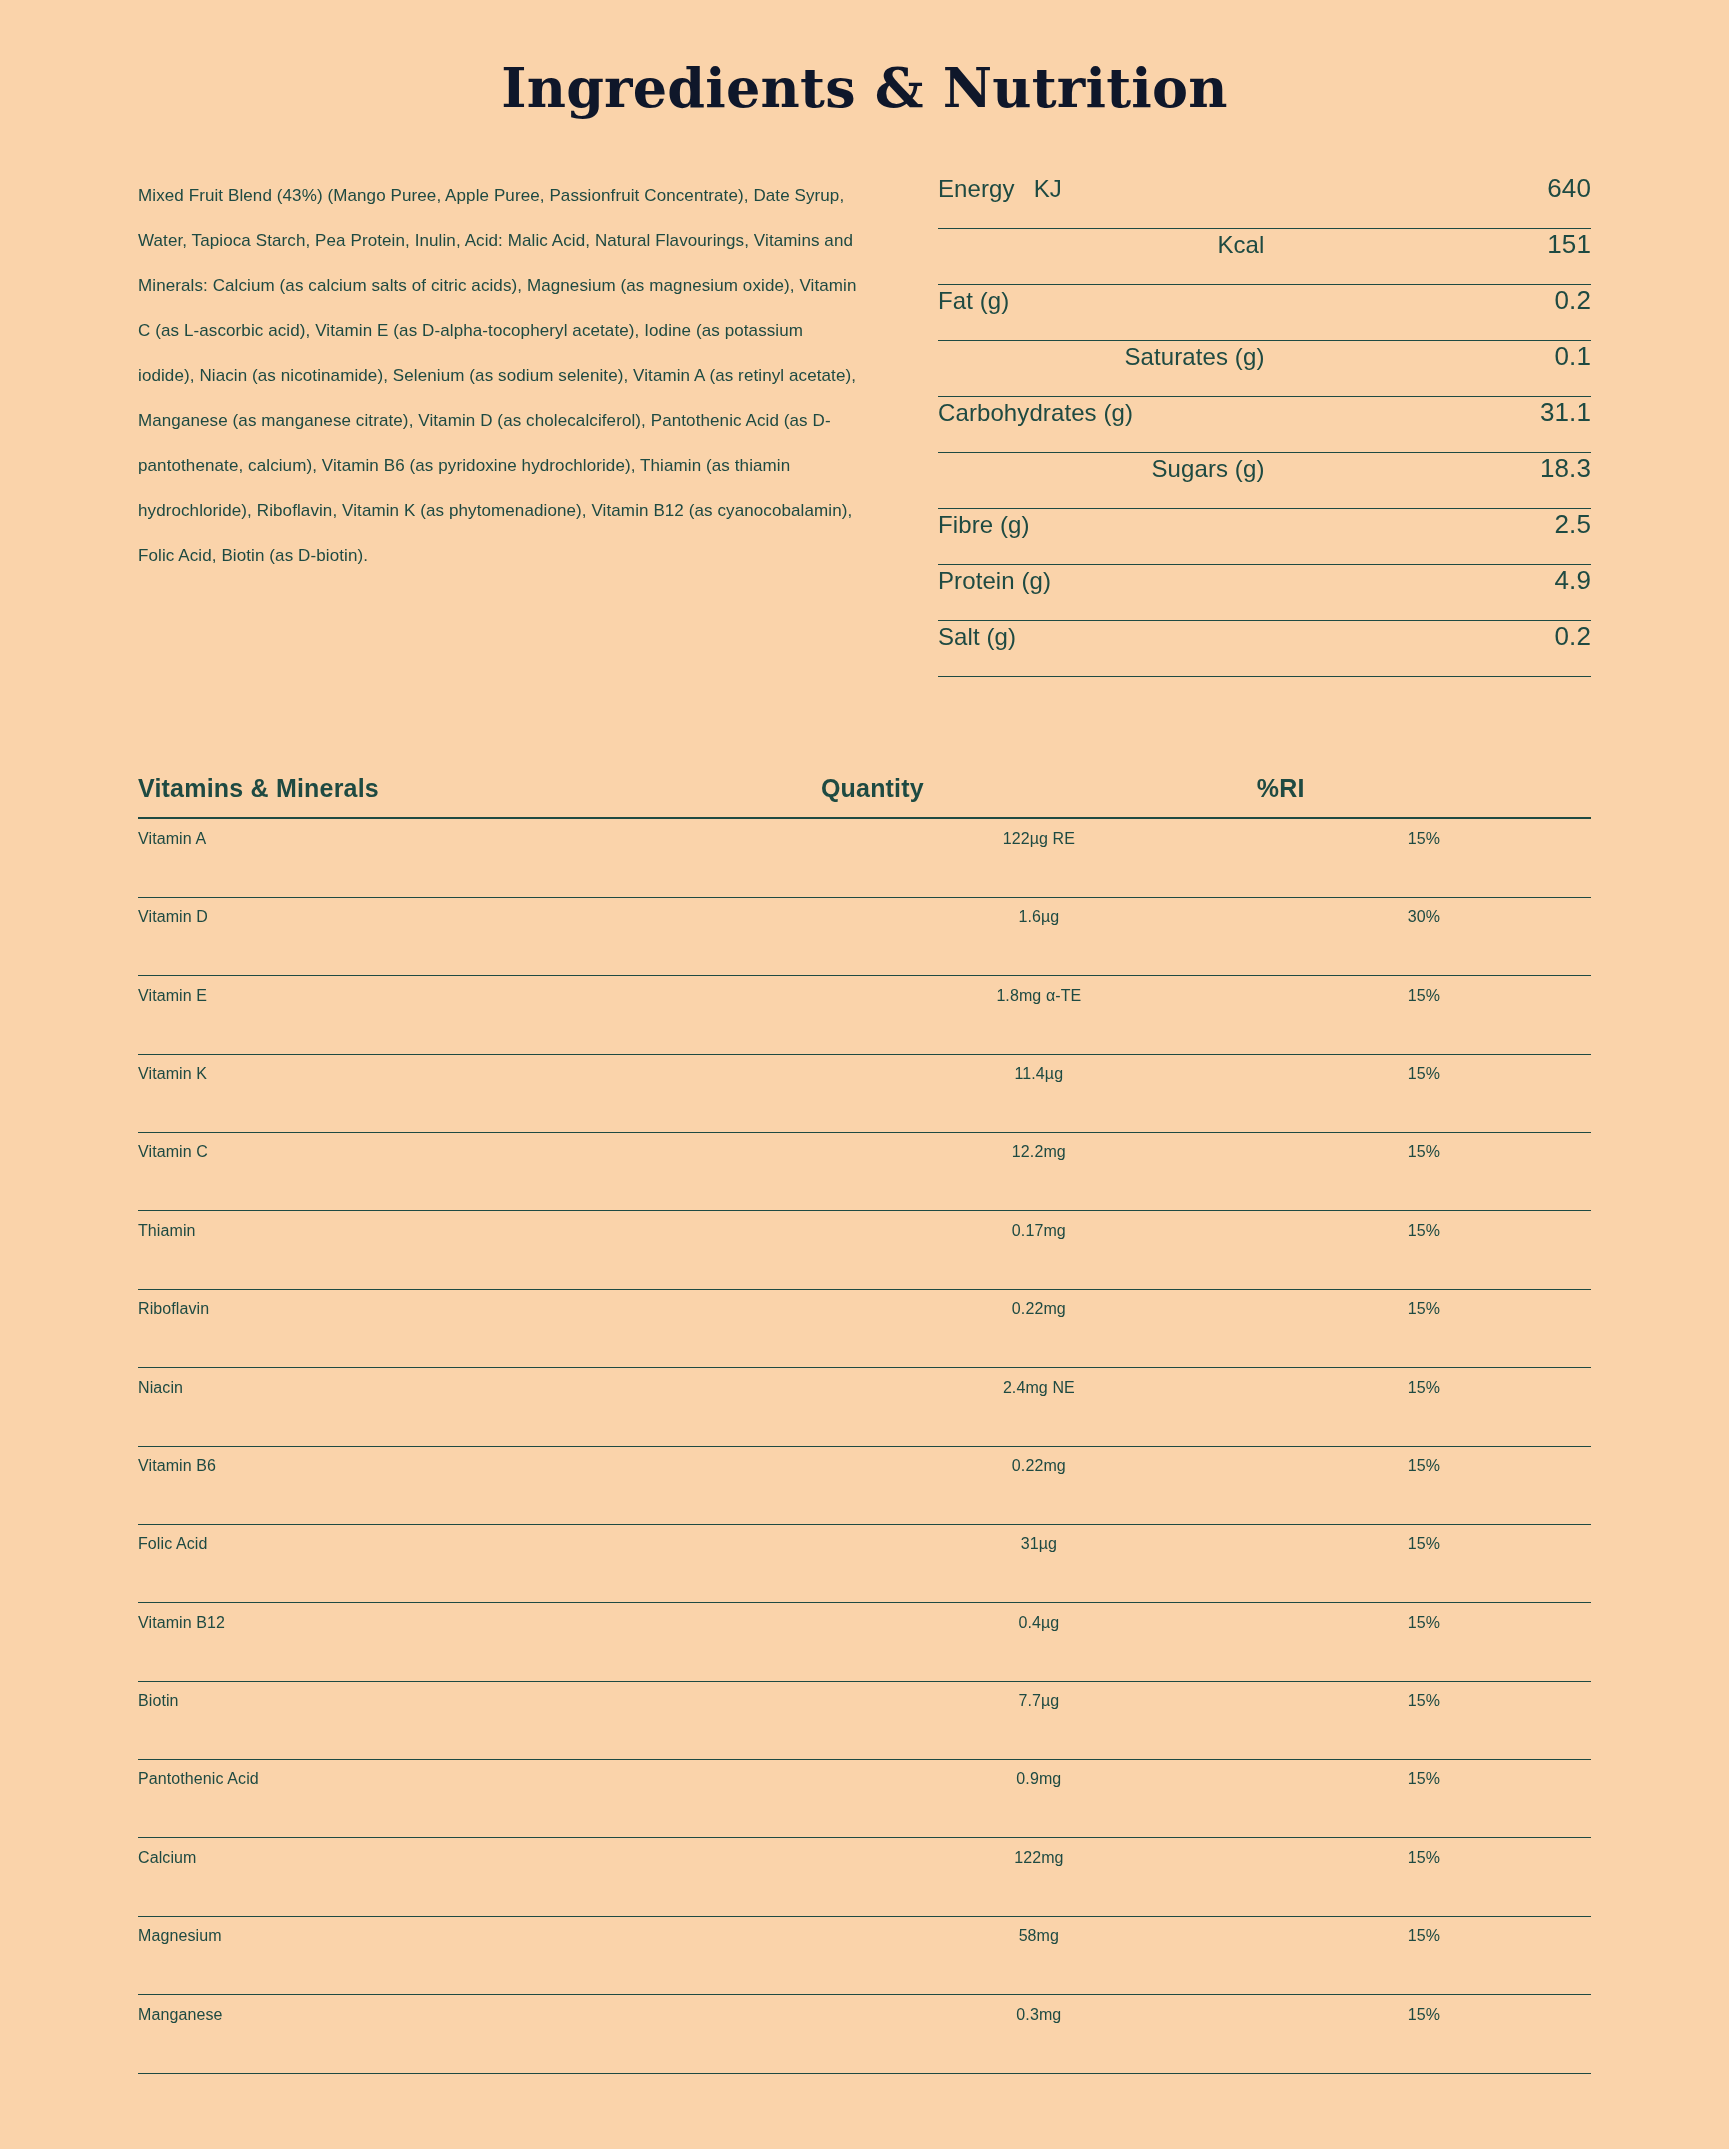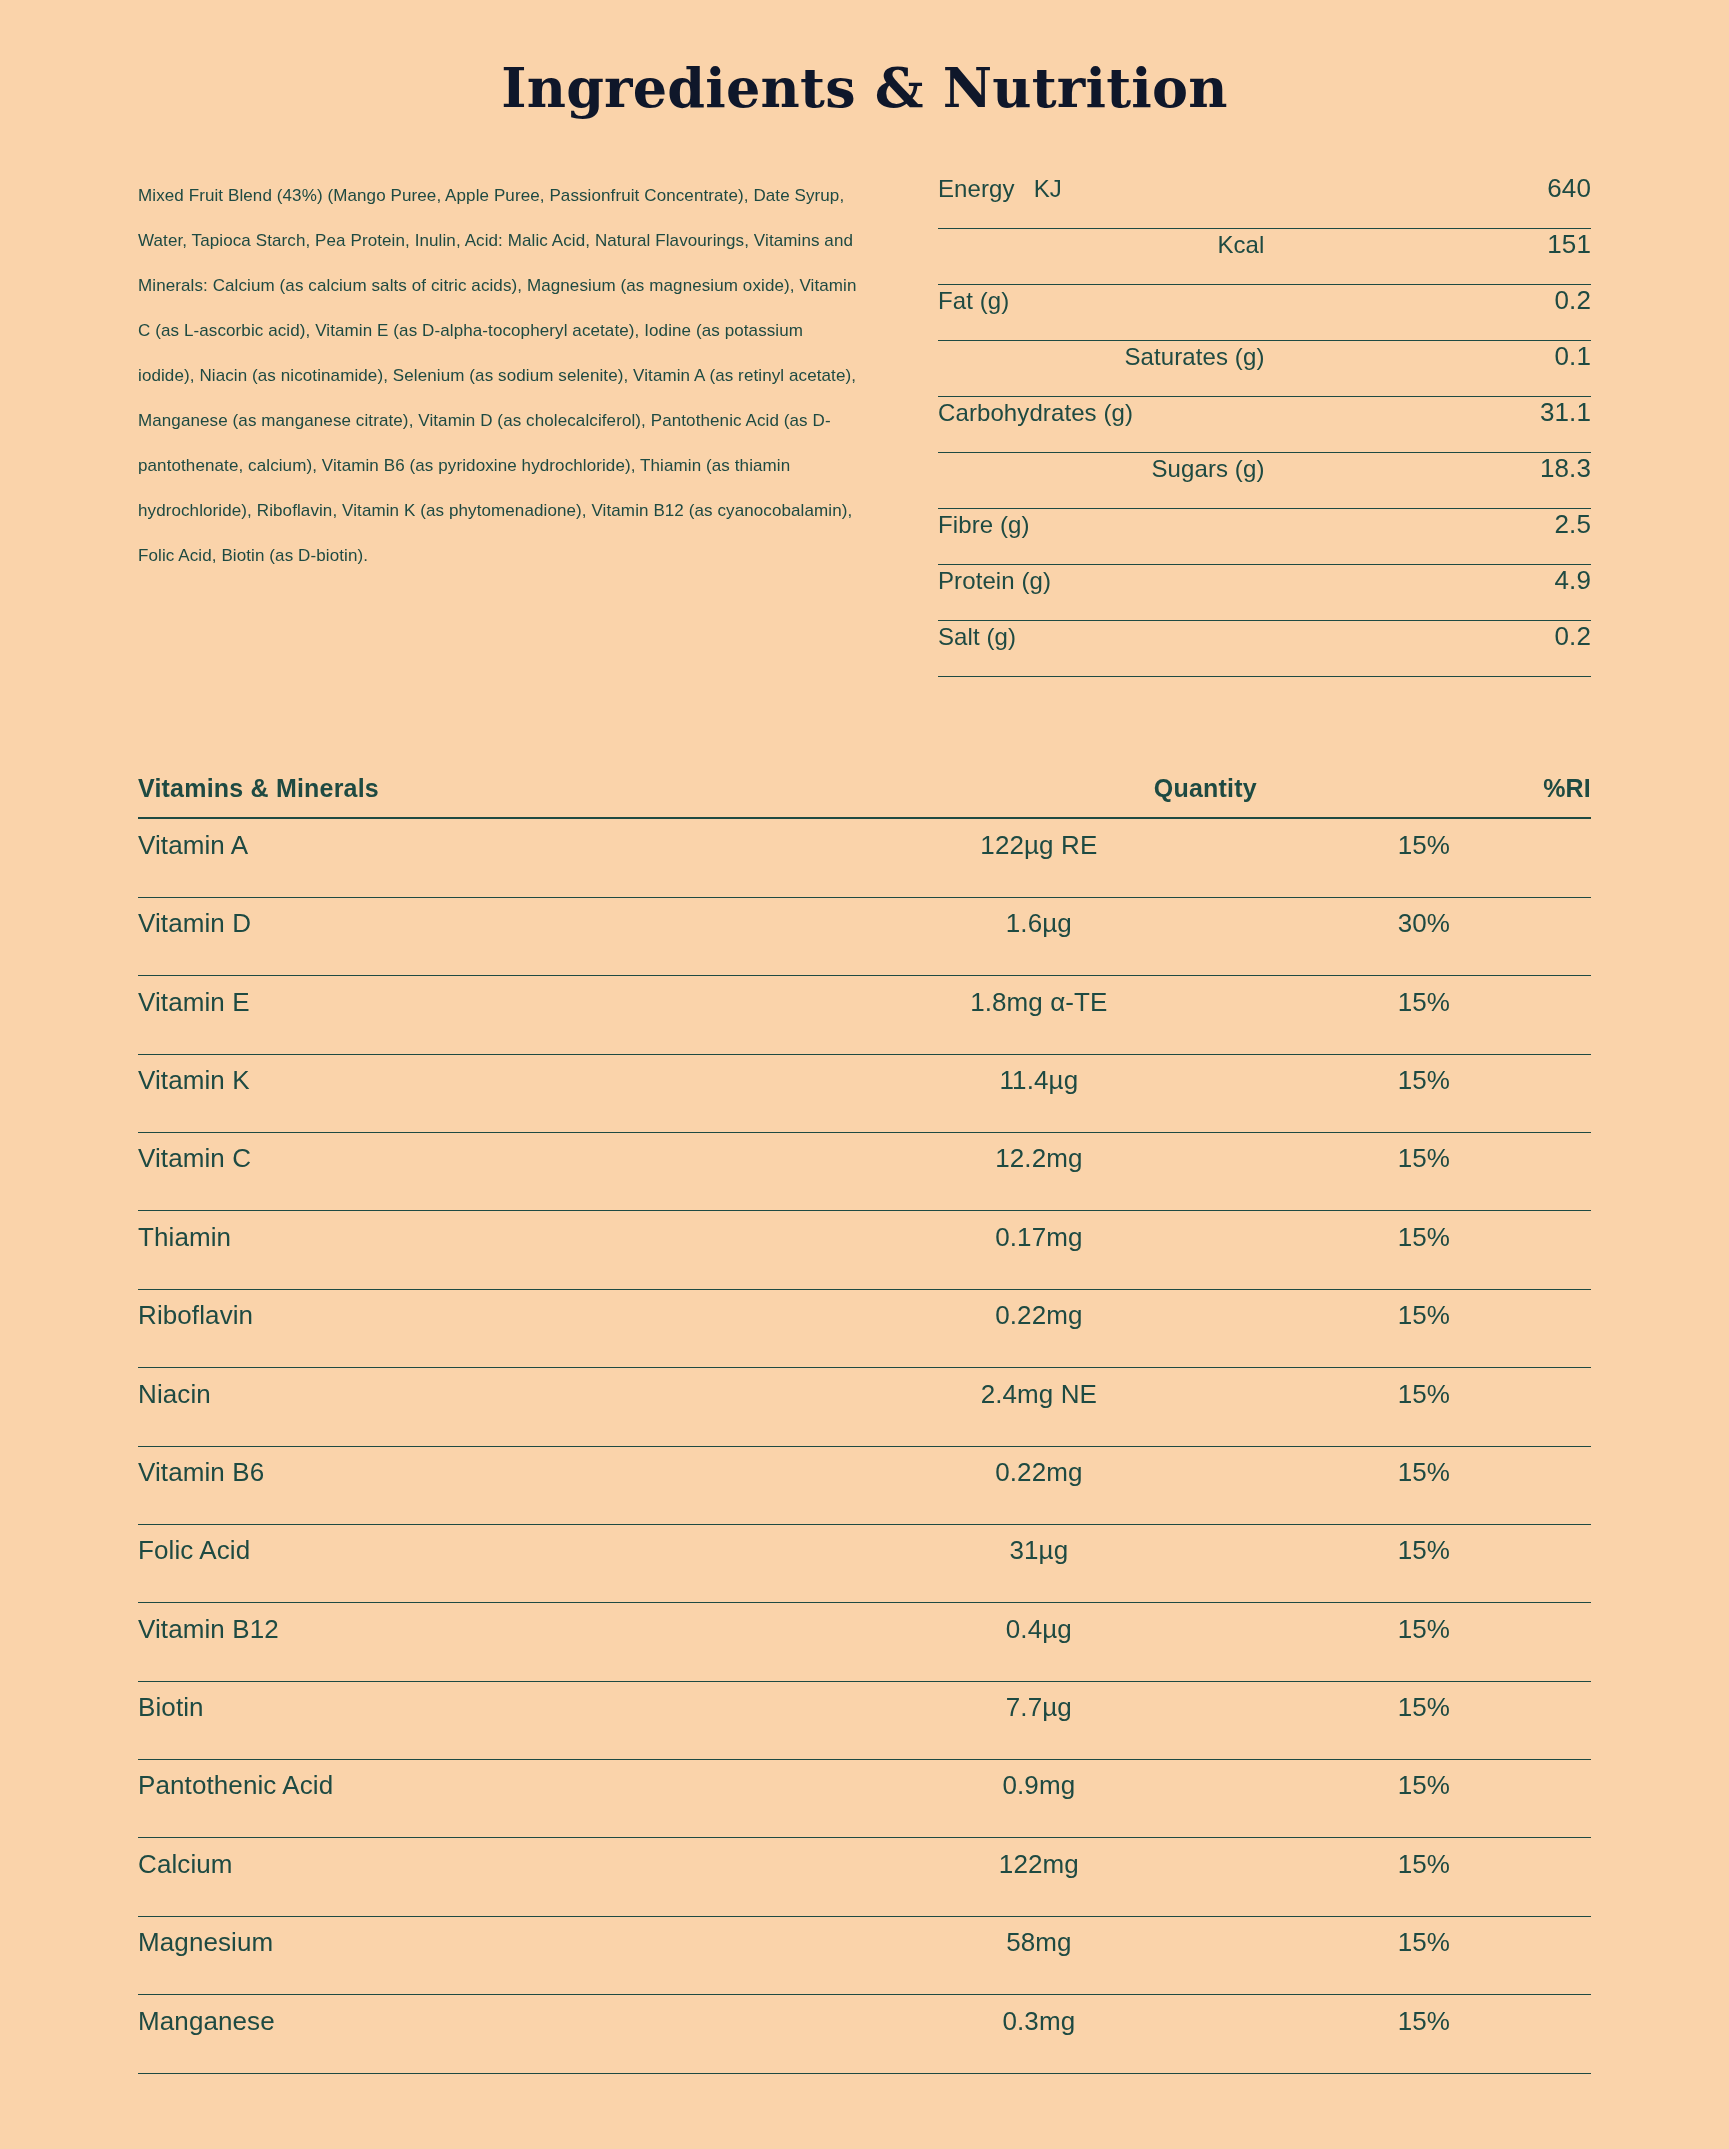--- a/index.html
+++ b/index.html
@@ -126,24 +126,24 @@
 
   table.vm thead th {
     font-size: 25px;
     font-weight: 700;
     letter-spacing: 0.2px;
     padding-bottom: 14px;
     border-bottom: 2.6px solid #1E4A42;
     text-align: left;
     white-space: nowrap;
   }
-  table.vm thead th.right { text-align: right; }
+  table.vm thead th.right { text-align: left; }
 
   table.vm tbody td {
-    font-size: 26px;
+    font-size: 16px;
     font-weight: 500;
     letter-spacing: 0.1px;
     height: 55px;
     padding-top: 10.4px;
     padding-bottom: 12px;
     border-bottom: 1.7px solid #1E4A42;
     white-space: nowrap;
   }
   table.vm tbody td.right { text-align: center; }
 </style>

